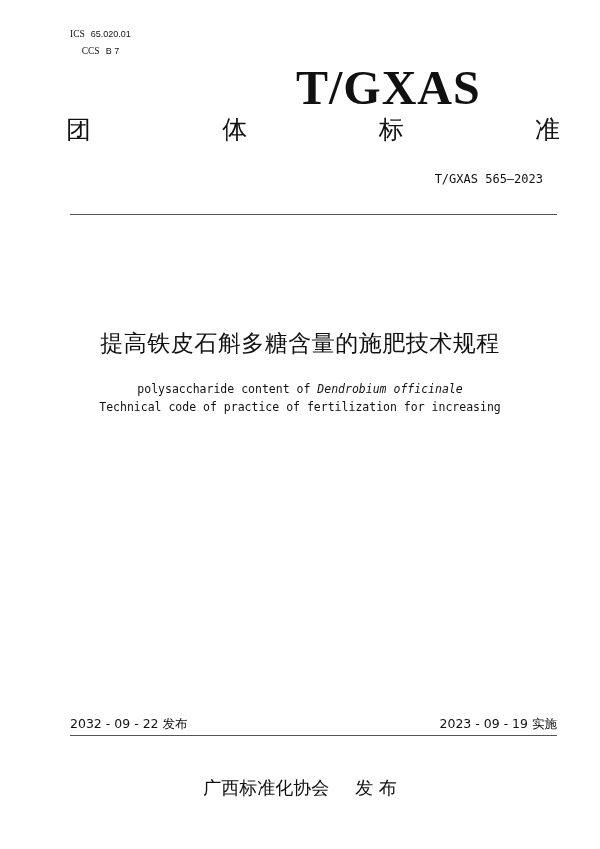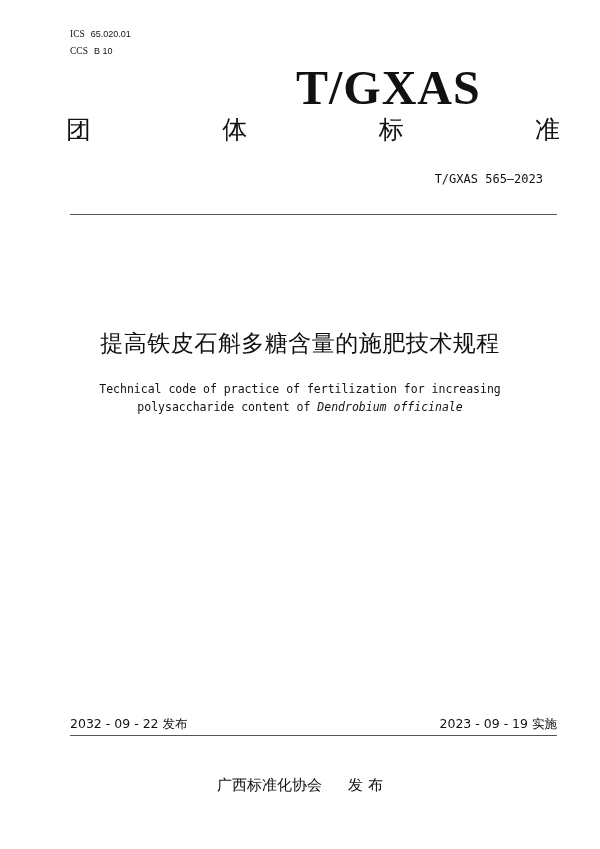--- a/index.html
+++ b/index.html
@@ -1,62 +1,62 @@
 <!DOCTYPE html>
 <html><head>
   <meta charset="utf-8">
   <style>
     html, body { margin: 0; padding: 0; background: #ffffff; }
     body { width: 600px; height: 849px; position: relative; overflow: hidden; color: #111; font-family: "DejaVu Sans", sans-serif; }
     .abs { position: absolute; }
-    .codes { left: 70px; top: 26px; font-size: 9.5px; line-height: 17px; font-family: "Liberation Serif", serif; }
+    .codes { left: 70px; top: 26px; font-size: 9.5px; line-height: 17px; font-family: "Liberation Serif", serif; text-align: center; }
     .codes .num { font-family: "Liberation Sans", sans-serif; font-size: 9px; margin-left: 6px; }
     .logo { left: 296px; top: 60px; font-family: "Liberation Serif", serif; font-weight: bold; font-size: 48px; letter-spacing: 1px; line-height: 56px; text-align: right; }
     .std-type { left: 66px; top: 113px; width: 494px; display: flex; justify-content: space-between; font-size: 25px; line-height: 34px; }
     .std-no { right: 57px; top: 164px; font-family: "DejaVu Sans Mono", monospace; font-size: 12px; margin-top: 8px; }
     .rule-top { left: 70px; top: 214px; width: 487px; height: 1px; background: #555; }
     .title-cn { left: 0; width: 600px; top: 328px; text-align: center; font-size: 23px; line-height: 30px; letter-spacing: 0.5px; }
     .title-en { left: 0; width: 600px; top: 380px; text-align: center; font-family: "DejaVu Sans Mono", monospace; font-size: 11.5px; line-height: 18px; }
     .title-en i { font-style: italic; }
     .date-pub { left: 70px; top: 716px; font-size: 12.5px; }
     .date-impl { right: 43px; top: 716px; font-size: 12.5px; }
     .rule-bottom { left: 70px; top: 735px; width: 487px; height: 1px; background: #555; }
-    .publisher { left: 0; width: 600px; top: 776px; text-align: center; font-size: 15px; }
+    .publisher { left: 0; width: 600px; top: 776px; text-align: center; font-size: 18px; }
     .publisher .gap { display: inline-block; width: 26px; }
   </style>
 </head>
 <body>
 
 <div class="abs codes">
   <div>
     <span>ICS</span><span class="num">65.020.01</span>
   </div>
   <div>
-    <span>CCS</span><span class="num">B 10</span>
+    <span>CCS</span><span class="num">B 7</span>
   </div>
 </div>
 
 <div class="abs logo">T/GXAS</div>
 
 <div class="abs std-type">
   <span>团</span>
   <span>体</span>
   <span>标</span>
   <span>准</span>
 </div>
 
 <div class="abs std-no">T/GXAS 565—2023</div>
 
 <div class="abs rule-top"></div>
 
 <div class="abs title-cn">提高铁皮石斛多糖含量的施肥技术规程</div>
 
 <div class="abs title-en">
+  <div><span>polysaccharide content of </span><i>Dendrobium officinale</i></div>
   <div>Technical code of practice of fertilization for increasing</div>
-  <div><span>polysaccharide content of </span><i>Dendrobium officinale</i></div>
 </div>
 
 <div class="abs date-pub">2032 - 09 - 22 发布</div>
 <div class="abs date-impl">2023 - 09 - 19 实施</div>
 
 <div class="abs rule-bottom"></div>
 
 <div class="abs publisher">
   <span>广西标准化协会</span><span class="gap"></span><span>发 布</span>
 </div>

